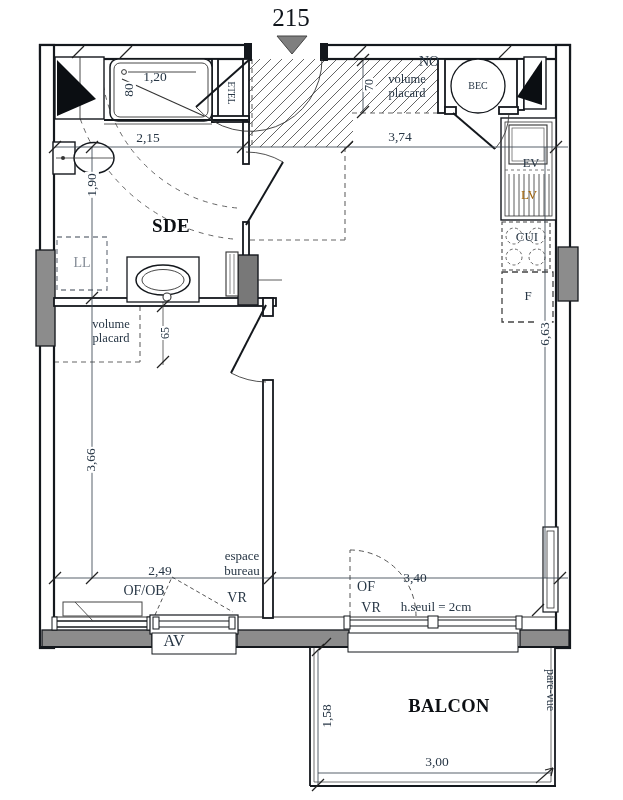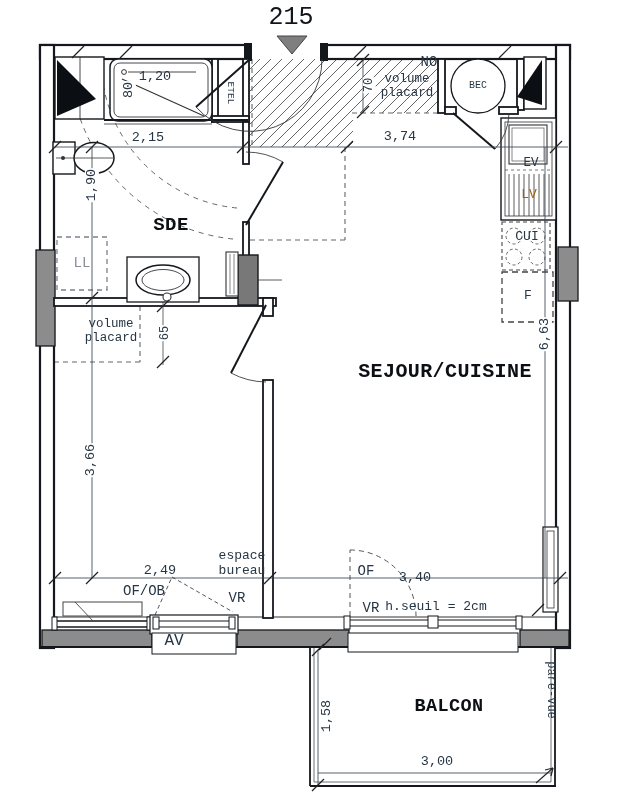--- a/index.html
+++ b/index.html
@@ -1,17 +1,17 @@
 <!DOCTYPE html>
 <html><head>
 <meta charset="utf-8">
 <style>
   html,body{margin:0;padding:0;background:#fff;}
   .plan{position:relative;width:623px;height:800px;background:#ffffff;overflow:hidden;
-        font-family:Liberation Mono, monospace;}
+        font-family:Liberation Serif, serif;}
   .plan svg{position:absolute;left:0;top:0;}
   .lbl{position:absolute;transform:translate(-50%,-50%);white-space:nowrap;
        color:#273645;font-size:13.5px;line-height:1.05;}
   .vup{transform:translate(-50%,-50%) rotate(-90deg);}   
   .vdn{transform:translate(-50%,-50%) rotate(90deg);}    
   .dim{font-size:13.5px;color:#273645;}
   .dimbg{background:#ffffff;padding:0 1px;}
   .room{font-weight:bold;color:#0c0f13;letter-spacing:.4px;}
   .two{line-height:1.12;text-align:center;white-space:normal;}
   .muted{color:#a16207;}
@@ -293,31 +293,30 @@
   <div class="lbl" style="left:527px;top:237px;font-size:13px;">CUI</div>
   <div class="lbl" style="left:528px;top:296px;font-size:13px;">F</div>
   <div class="lbl dim vup dimbg" style="left:545px;top:334px;">6,63</div>
 
   <div class="lbl two" style="left:111px;top:331px;font-size:12.5px;">
     <span>volume</span><br>
     <span>placard</span>
   </div>
   <div class="lbl dim vup dimbg" style="left:165px;top:333px;font-size:12px;">65</div>
 
-  <div class="lbl room" style="left:445px;top:371px;font-size:20px;">SEJOUR/CUISINE</div>
   <div class="lbl dim vup dimbg" style="left:91px;top:460px;">3,66</div>
 
   <div class="lbl dim" style="left:160px;top:571px;">2,49</div>
   <div class="lbl two" style="left:242px;top:564px;font-size:13px;">
     <span>espace</span><br>
     <span>bureau</span>
   </div>
   <div class="lbl" style="left:144px;top:591px;font-size:14px;">OF/OB</div>
   <div class="lbl" style="left:237px;top:598px;font-size:14px;">VR</div>
-  <div class="lbl" style="left:366px;top:571px;font-size:14px;text-align:center;">OF</div>
+  <div class="lbl" style="left:366px;top:587px;font-size:14px;text-align:center;">OF</div>
   <div class="lbl dim" style="left:415px;top:570px;margin-top:8px;">3,40</div>
   <div class="lbl" style="left:371px;top:608px;font-size:14px;">VR</div>
   <div class="lbl" style="left:436px;top:607px;font-size:13px;">h.seuil = 2cm</div>
   <div class="lbl" style="left:174px;top:641px;font-size:16px;">AV</div>
 
   <div class="lbl room" style="left:429px;top:707px;font-size:18.5px;margin-left:20px;">BALCON</div>
   <div class="lbl dim vup dimbg" style="left:327px;top:716px;">1,58</div>
   <div class="lbl dim" style="left:437px;top:762px;">3,00</div>
   <div class="lbl vdn" style="left:551px;top:690px;font-size:12px;">pare-vue</div>
 

